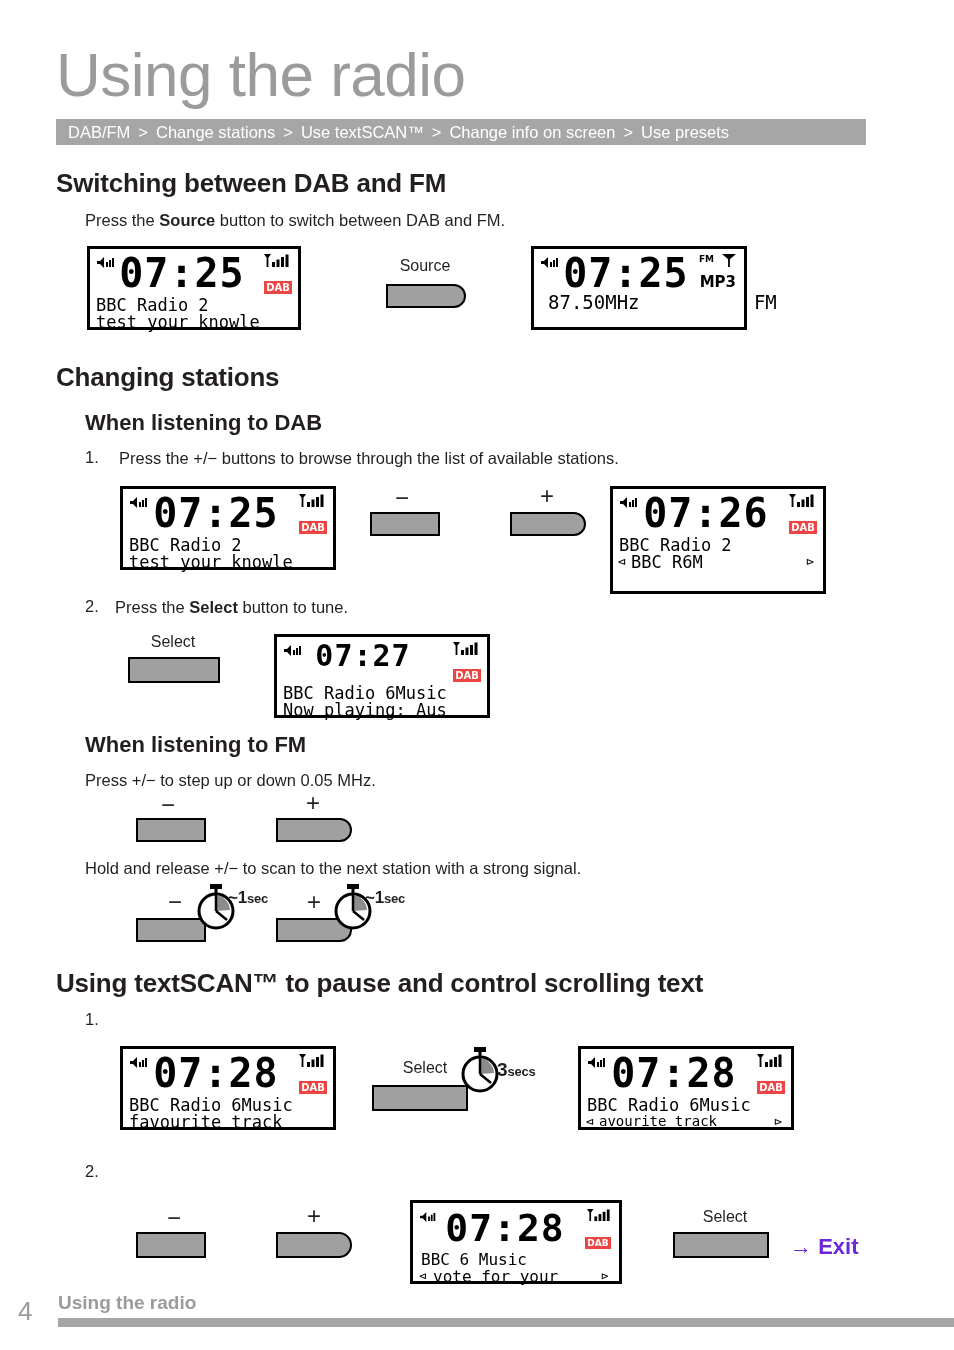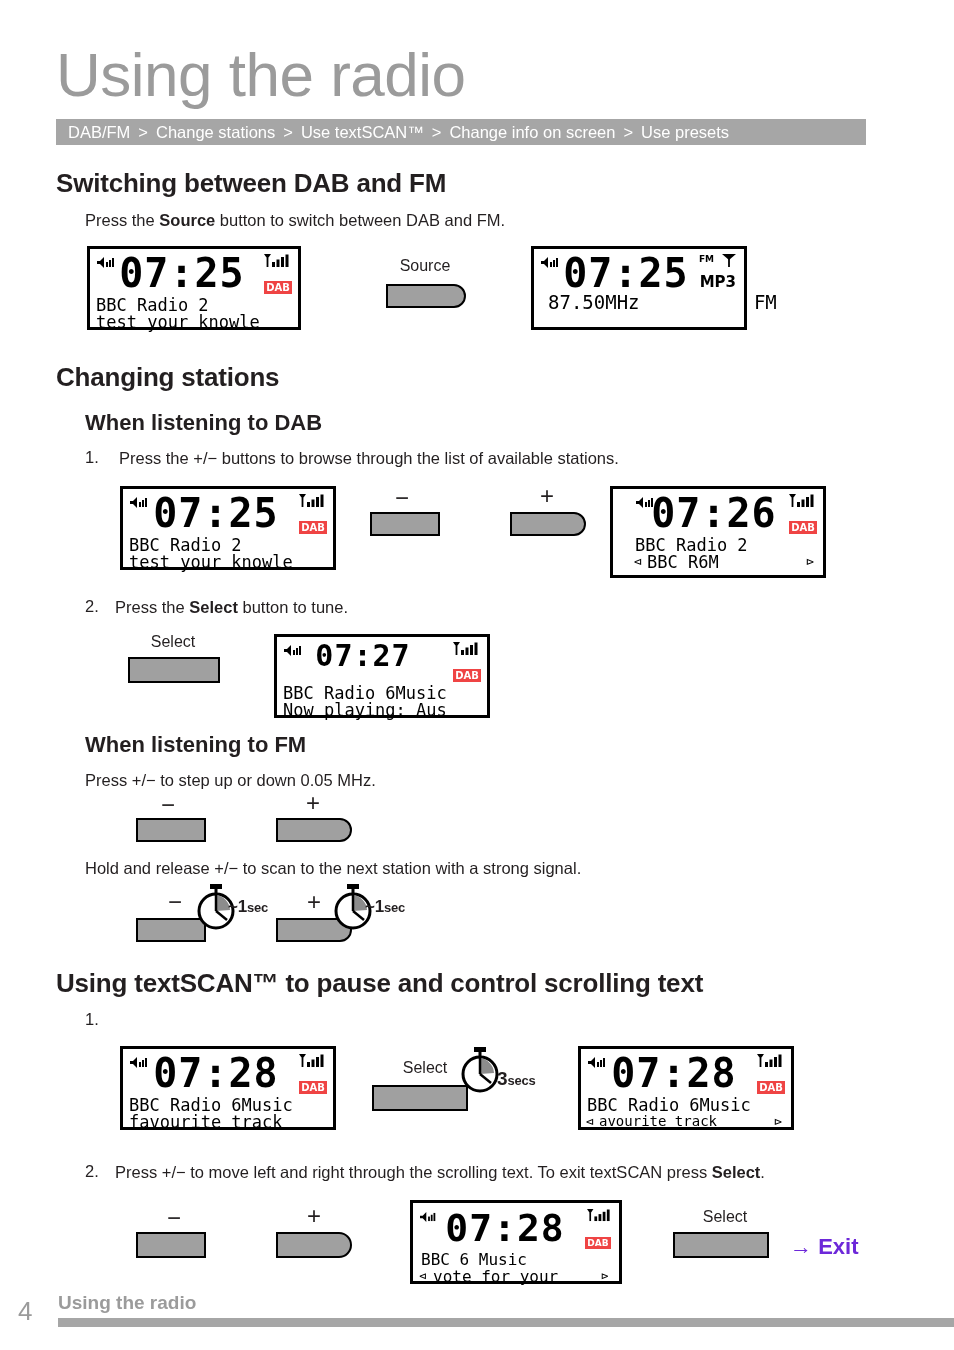--- a/index.html
+++ b/index.html
@@ -111,21 +111,21 @@
   .sign {
     position:absolute;
     font-size:24px; color:#231f20; text-align:center;
     line-height:1; font-weight:400;
   }
 
   
   .stopwatch { position:absolute; }
   .sw-label {
     position:absolute; font-size:17px; font-weight:bold; color:#231f20;
-    white-space:nowrap; letter-spacing:-0.2px;margin-top:9px;
+    white-space:nowrap; letter-spacing:-0.2px;
   }
   .sw-label .u { font-size:13px; }
 
   
   .exit-lbl {
     position:absolute; font-size:22px; font-weight:bold; color:#6d28d9;
     white-space:nowrap;
   }
 
   
@@ -247,21 +247,21 @@
       <div class="lcd-line" style="top:48px; font-size:17px;">BBC Radio 2</div>
       <div class="lcd-line" style="top:65px; font-size:17px;">test your knowle</div>
     </div>
   </div>
 
   <div class="sign" style="left:382px; top:486px; width:40px;">−</div>
   <div class="btn sq" style="left:370px; top:512px; width:70px; height:24px;"></div>
   <div class="sign" style="left:527px; top:484px; width:40px;">+</div>
   <div class="btn round-r" style="left:510px; top:512px; width:76px; height:24px;"></div>
 
-  <div class="lcd" style="left:610px; top:486px; width:216px; height:92px;padding-left:16px;">
+  <div class="lcd" style="left:610px; top:486px; width:216px; height:108px;">
     <div class="lcd-inner">
       <div class="lcd-spk">
         <svg width="20" height="13" viewBox="0 0 20 13">
             <path d="M0 5h3l4-4v11l-4-4H0z" fill="#000"></path>
             <rect x="9" y="6" width="2" height="5" fill="#000"></rect>
             <rect x="12" y="4" width="2" height="7" fill="#000"></rect>
             <rect x="15" y="2" width="2" height="9" fill="#000"></rect>
           </svg>
       </div>
       <div class="lcd-sig" style="right:8px;">
@@ -421,21 +421,20 @@
       <div class="lcd-time segtime" style="font-size:40px; top:4px; left:10px; right:34px;">07:28</div>
       <div class="dab-badge" style="right:6px; top:32px; width:28px; height:13px; font-size:10px; padding-top:2px;">DAB</div>
       <div class="lcd-line" style="top:48px; font-size:17px;">BBC Radio 6Music</div>
       <div class="lcd-line" style="top:65px; font-size:14px; left:18px;">avourite track</div>
       <div class="lcd-line" style="top:66px; left:5px; right:auto; font-size:13px; width:12px;">⊲</div>
       <div class="lcd-line" style="top:66px; left:auto; right:5px; font-size:13px; width:12px;">⊳</div>
     </div>
   </div>
 
   <div class="numlead" style="left:85px; top:1162px">2.</div>
-  <p class="body" style="left:115px; top:1162px"><span>Press  +/−  to move left and right through the scrolling text. To exit textSCAN press </span><b>Select</b><span>.</span></p>
 
   <div class="sign" style="left:159px; top:1206px; width:30px;">−</div>
   <div class="btn sq" style="left:136px; top:1232px; width:70px; height:26px;"></div>
   <div class="sign" style="left:299px; top:1204px; width:30px;">+</div>
   <div class="btn round-r" style="left:276px; top:1232px; width:76px; height:26px;"></div>
 
   <div class="lcd" style="left:410px; top:1200px; width:212px; height:84px;">
     <div class="lcd-inner">
       <div class="lcd-spk">
         <svg width="18" height="12" viewBox="0 0 20 13">

